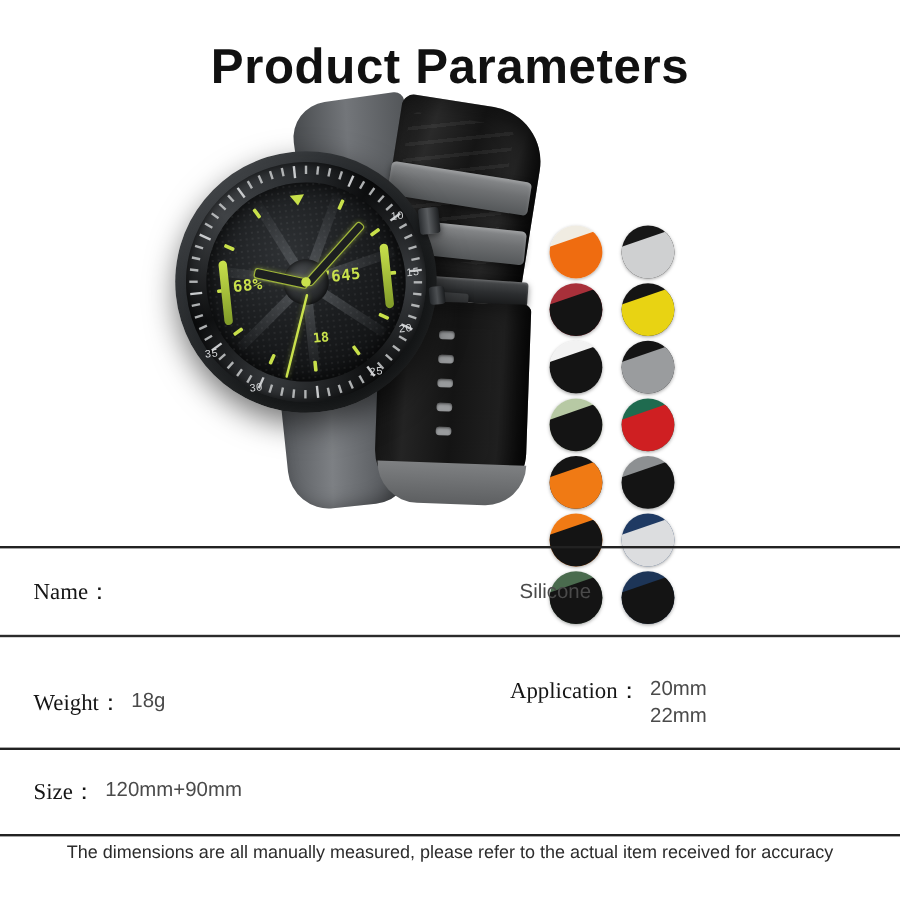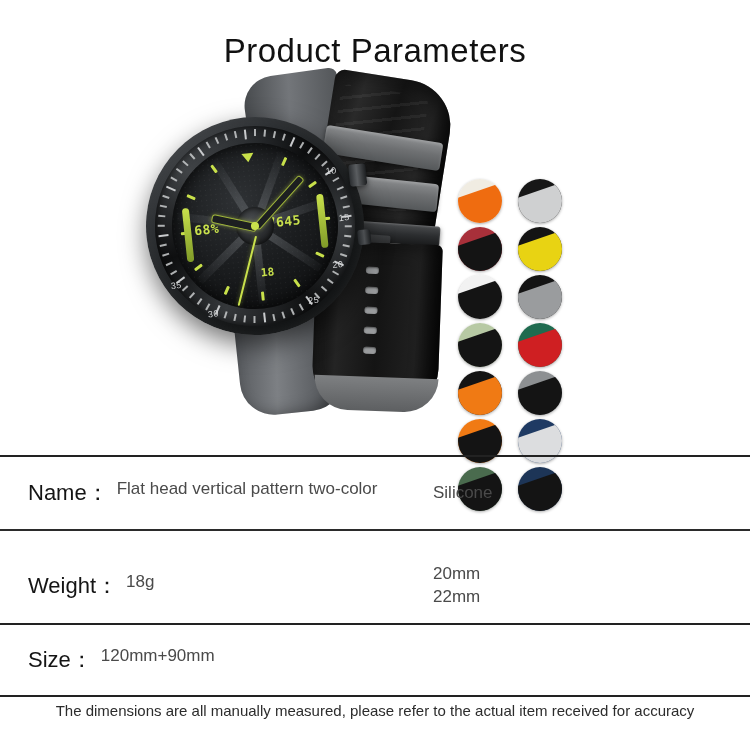--- a/index.html
+++ b/index.html
@@ -12,22 +12,22 @@
     height: 750px;
     overflow: hidden;
     font-family: "Liberation Sans", sans-serif;
     color: #1a1a1a;
     position: relative;
   }
 
   
   .page-title {
     text-align: center;
-    font-size: 33px;
-    font-weight: 400;
+    font-size: 41px;
+    font-weight: 700;
     letter-spacing: 0.5px;
     color: #111111;
     padding-top: 33px;
     line-height: 1.1;
   }
 
   
   .hero {
     position: relative;
     height: 345px;
@@ -391,24 +391,24 @@
   }
   .cell {
     display: flex;
     align-items: flex-start;
     box-sizing: border-box;
   }
   .cell-left  { width: 413px; padding-left: 28px; }
   .cell-right { width: 337px; padding-left: 12px; }
 
   .lbl {
-    font-size: 22px;
+    font-size: 19px;
     color: #151515;
     white-space: nowrap;
-    font-family: Liberation Sans, sans-serif;
+    font-family: Liberation Serif, serif;
   }
   .val {
     font-size: 17px;
     color: #4a4a4a;
     margin-left: 8px;
     line-height: 1.35;
     font-family: "Liberation Sans", sans-serif;
   }
   .val-line { display: block; }
 
@@ -630,36 +630,36 @@
 </div>
 
 <div class="spec">
 
   <div class="rule"></div>
 
   <div class="row row-name">
     <div class="cell cell-left">
       <span class="lbl">Name：</span>
       <span class="val">
-        <span class="val-line">Flat head vertical pattern two-color</span>
       </span>
     </div>
     <div class="cell cell-right" style="align-items:center; height:100%;">
       <span class="val">Silicone</span>
     </div>
   </div>
 
   <div class="rule rule-thin"></div>
 
   <div class="row row-weight">
     <div class="cell cell-left">
       <span class="lbl">Weight：</span>
       <span class="val">18g</span>
     </div>
     <div class="cell cell-right">
+      <span class="lbl">Application：</span>
       <span class="val">
         <span class="val-line">20mm</span>
         <span class="val-line" style="text-align:right;">22mm</span>
       </span>
     </div>
   </div>
 
   <div class="rule"></div>
 
   <div class="row row-size">

